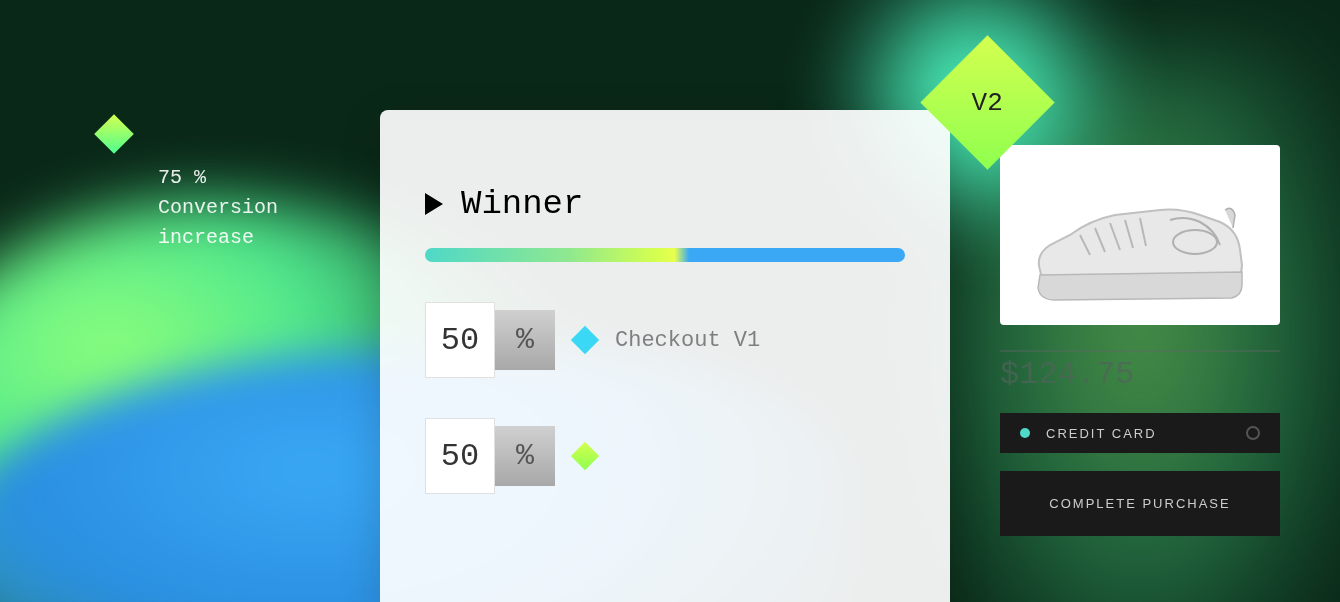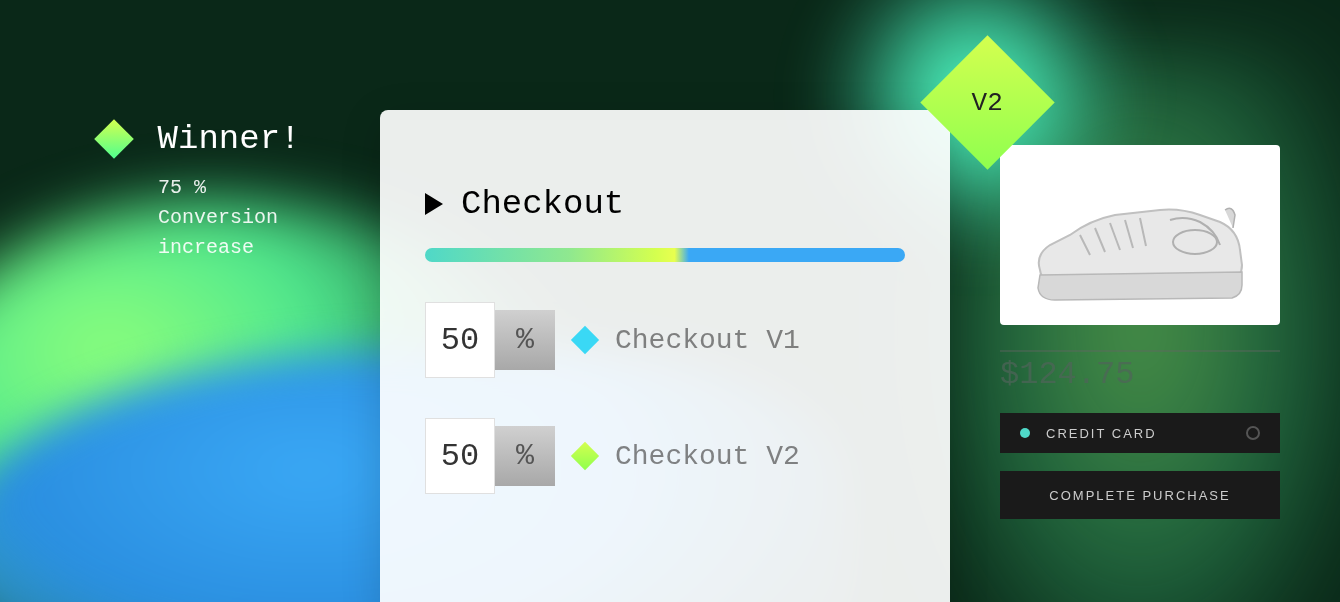--- a/index.html
+++ b/index.html
@@ -163,21 +163,21 @@
       font-family: 'Courier New', monospace;
     }
     .variant-diamond {
       width: 20px;
       height: 20px;
       transform: rotate(45deg);
     }
     .variant-diamond.cyan { background: #3ad8f5; }
     .variant-diamond.lime { background: linear-gradient(135deg, #d4ff4f 0%, #8fff4f 100%); }
     .variant-label {
-      font-size: 28px;
+      font-size: 22px;
       color: rgba(80,80,80,0.7);
       font-family: 'Courier New', monospace;
     }
 
     
     .v2-badge {
       position: absolute;
       right: 305px;
       top: 55px;
       width: 95px;
@@ -253,21 +253,21 @@
     .radio-outline {
       width: 14px;
       height: 14px;
       border-radius: 50%;
       border: 2px solid #555;
       margin-left: auto;
     }
     .purchase-btn {
       margin-top: 18px;
       width: 280px;
-      height: 48px;
+      height: 65px;
       background: #1a1a1a;
       display: flex;
       align-items: center;
       justify-content: center;
       font-size: 13px;
       color: #ccc;
       letter-spacing: 2px;
       font-family: sans-serif;
       cursor: pointer;
     }
@@ -275,51 +275,49 @@
 </head>
 <body>
 
 <div class="bg-blob-green"></div>
 <div class="bg-blob-blue"></div>
 <div class="bg-right-green"></div>
 <div class="bg-glow-v2"></div>
 
 <div class="winner-section">
   <span class="winner-diamond"></span>
-  <span class="winner-title">Winner!</span>
   <div class="winner-subtitle">
     <span>75 %</span><br>
     <span>Conversion</span><br>
     <span>increase</span>
   </div>
 </div>
 
 <div class="main-card">
   <div class="running-row">
     <div class="play-icon"></div>
-    <span class="running-label">Checkout</span>
+    <span class="running-label">Winner</span>
   </div>
   <div class="progress-bar"></div>
 
   <div class="variant-row">
     <div class="variant-value-box">
       <div class="variant-number">50</div>
       <div class="variant-percent">%</div>
     </div>
     <div class="variant-diamond cyan"></div>
     <span class="variant-label">Checkout V1</span>
   </div>
 
   <div class="variant-row">
     <div class="variant-value-box">
       <div class="variant-number">50</div>
       <div class="variant-percent">%</div>
     </div>
     <div class="variant-diamond lime"></div>
-    <span class="variant-label">Checkout V2</span>
   </div>
 </div>
 
 <div class="v2-badge">
   <span class="v2-text">V2</span>
 </div>
 
 <div class="checkout-preview">
   <div class="product-image">
     <svg class="shoe-svg" viewBox="0 0 240 150">

